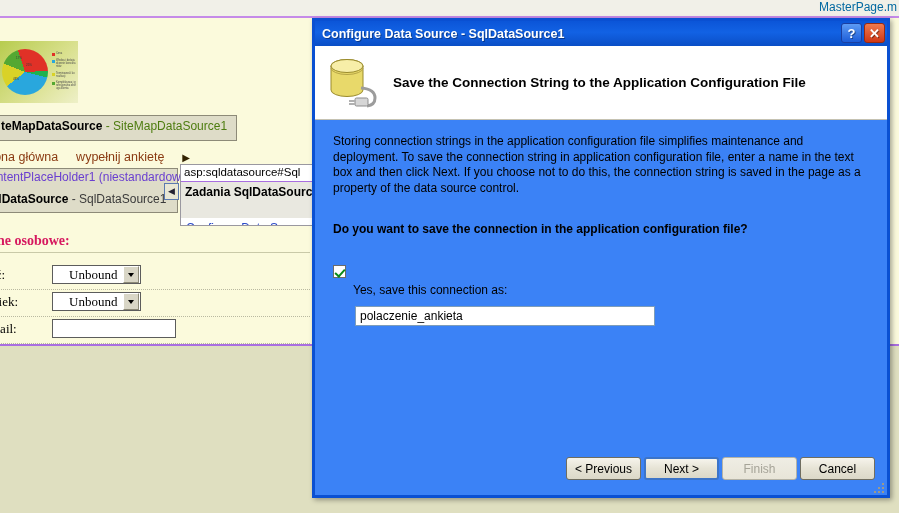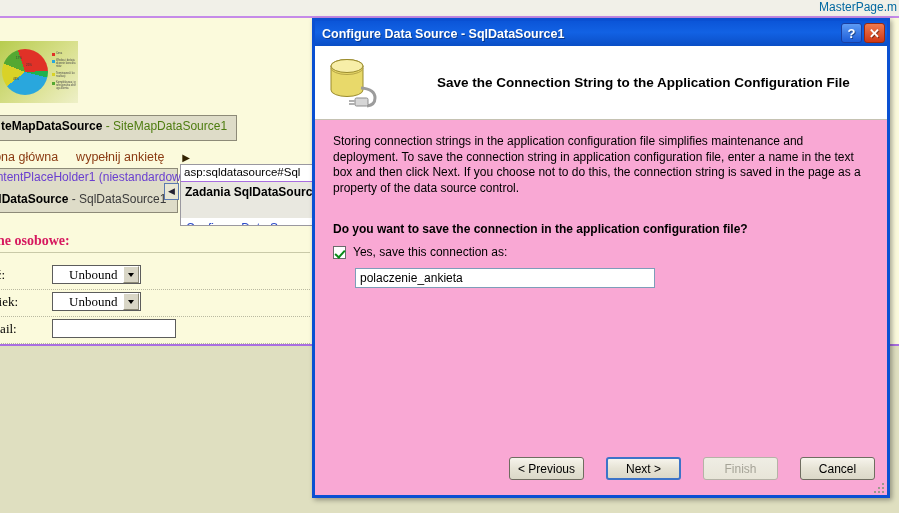--- a/index.html
+++ b/index.html
@@ -286,21 +286,21 @@
     left: 0; top: 346px;
     width: 899px; height: 167px;
     background: #dfdfc0;
   }
 
   
   #dialog {
     position: absolute;
     left: 312px; top: 18px;
     width: 578px; height: 480px;
-    background: #f9a8d4;
+    background: #3b82f6;
     border: 3px solid #0a50d2;
     box-sizing: border-box;
     box-shadow: 2px 2px 5px rgba(0,0,0,.35);
   }
   #titlebar {
     position: relative;
     height: 25px;
     background: linear-gradient(to bottom,#0b55d8 0%,#1262e4 45%,#0a4ec6 100%);
     display: flex;
     align-items: center;
@@ -333,21 +333,20 @@
   #btn-help { background: linear-gradient(to bottom,#5d9bf5,#1c5cd8); }
   #btn-close { background: linear-gradient(to bottom,#f07a4e,#cf3716); border-color:#9a2a10; }
 
   #dlg-header {
     position: relative;
     height: 73px;
     background: #ffffff;
     border-bottom: 1px solid #c5c2b2;
     display: flex;
     align-items: center;
-    gap: 44px;
   }
   #db-icon {
     position: relative;
     width: 60px; height: 55px;
     margin-left: 10px;
     flex: 0 0 auto;
   }
   #dlg-header-title {
     font-size: 13.5px;
     font-weight: bold;
@@ -391,20 +390,21 @@
     left: 3px; top: 1px;
     width: 4px; height: 8px;
     border: solid #0a8a18;
     border-width: 0 2px 2px 0;
     transform: rotate(42deg);
   }
   #checkbox-label {
     margin-left: 7px;
     font-size: 12px;
     color: #000;
+    margin-top: 38px;
   }
   #conn-name-input {
     margin: 9px 0 0 22px;
     width: 300px; height: 20px;
     background: #fff;
     border: 1px solid #7e9db9;
     box-sizing: border-box;
     font-family: "Liberation Sans", sans-serif;
     font-size: 12px;
     color: #000;
@@ -416,21 +416,21 @@
   #dlg-footer {
     position: absolute;
     left: 0; bottom: 0;
     width: 100%;
     height: 44px;
   }
   #button-row {
     position: absolute;
     right: 12px; top: 6px;
     display: flex;
-    gap: 22px;
+    gap: 3px;
   }
   .dbtn {
     width: 75px; height: 23px;
     background: linear-gradient(to bottom,#f6f4ec 0%, #e6e3d5 50%, #dbd8c8 100%);
     border: 1px solid #6f6d60;
     border-radius: 3px;
     box-sizing: border-box;
     font-family: "Liberation Sans", sans-serif;
     font-size: 12px;
     color: #000;

